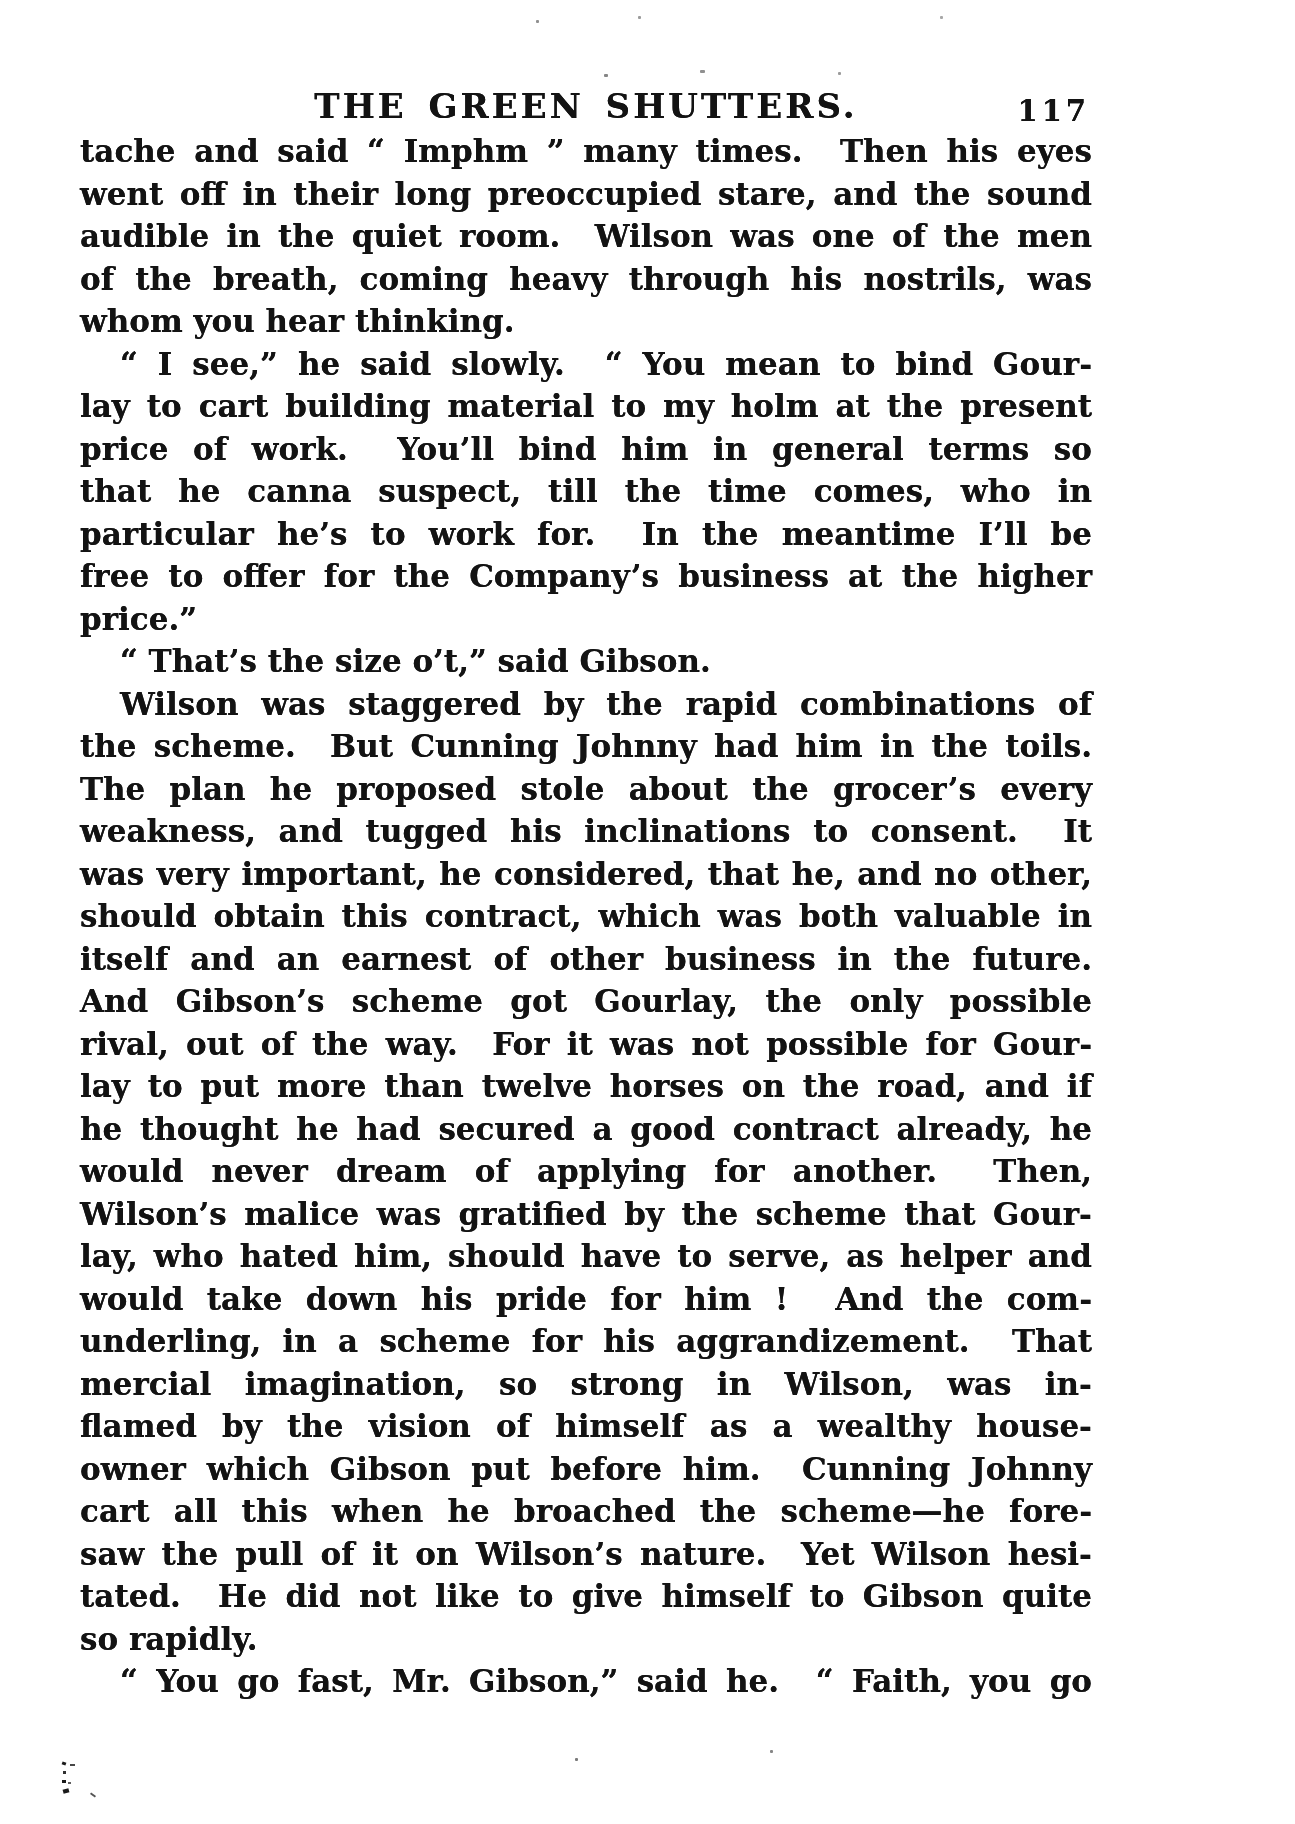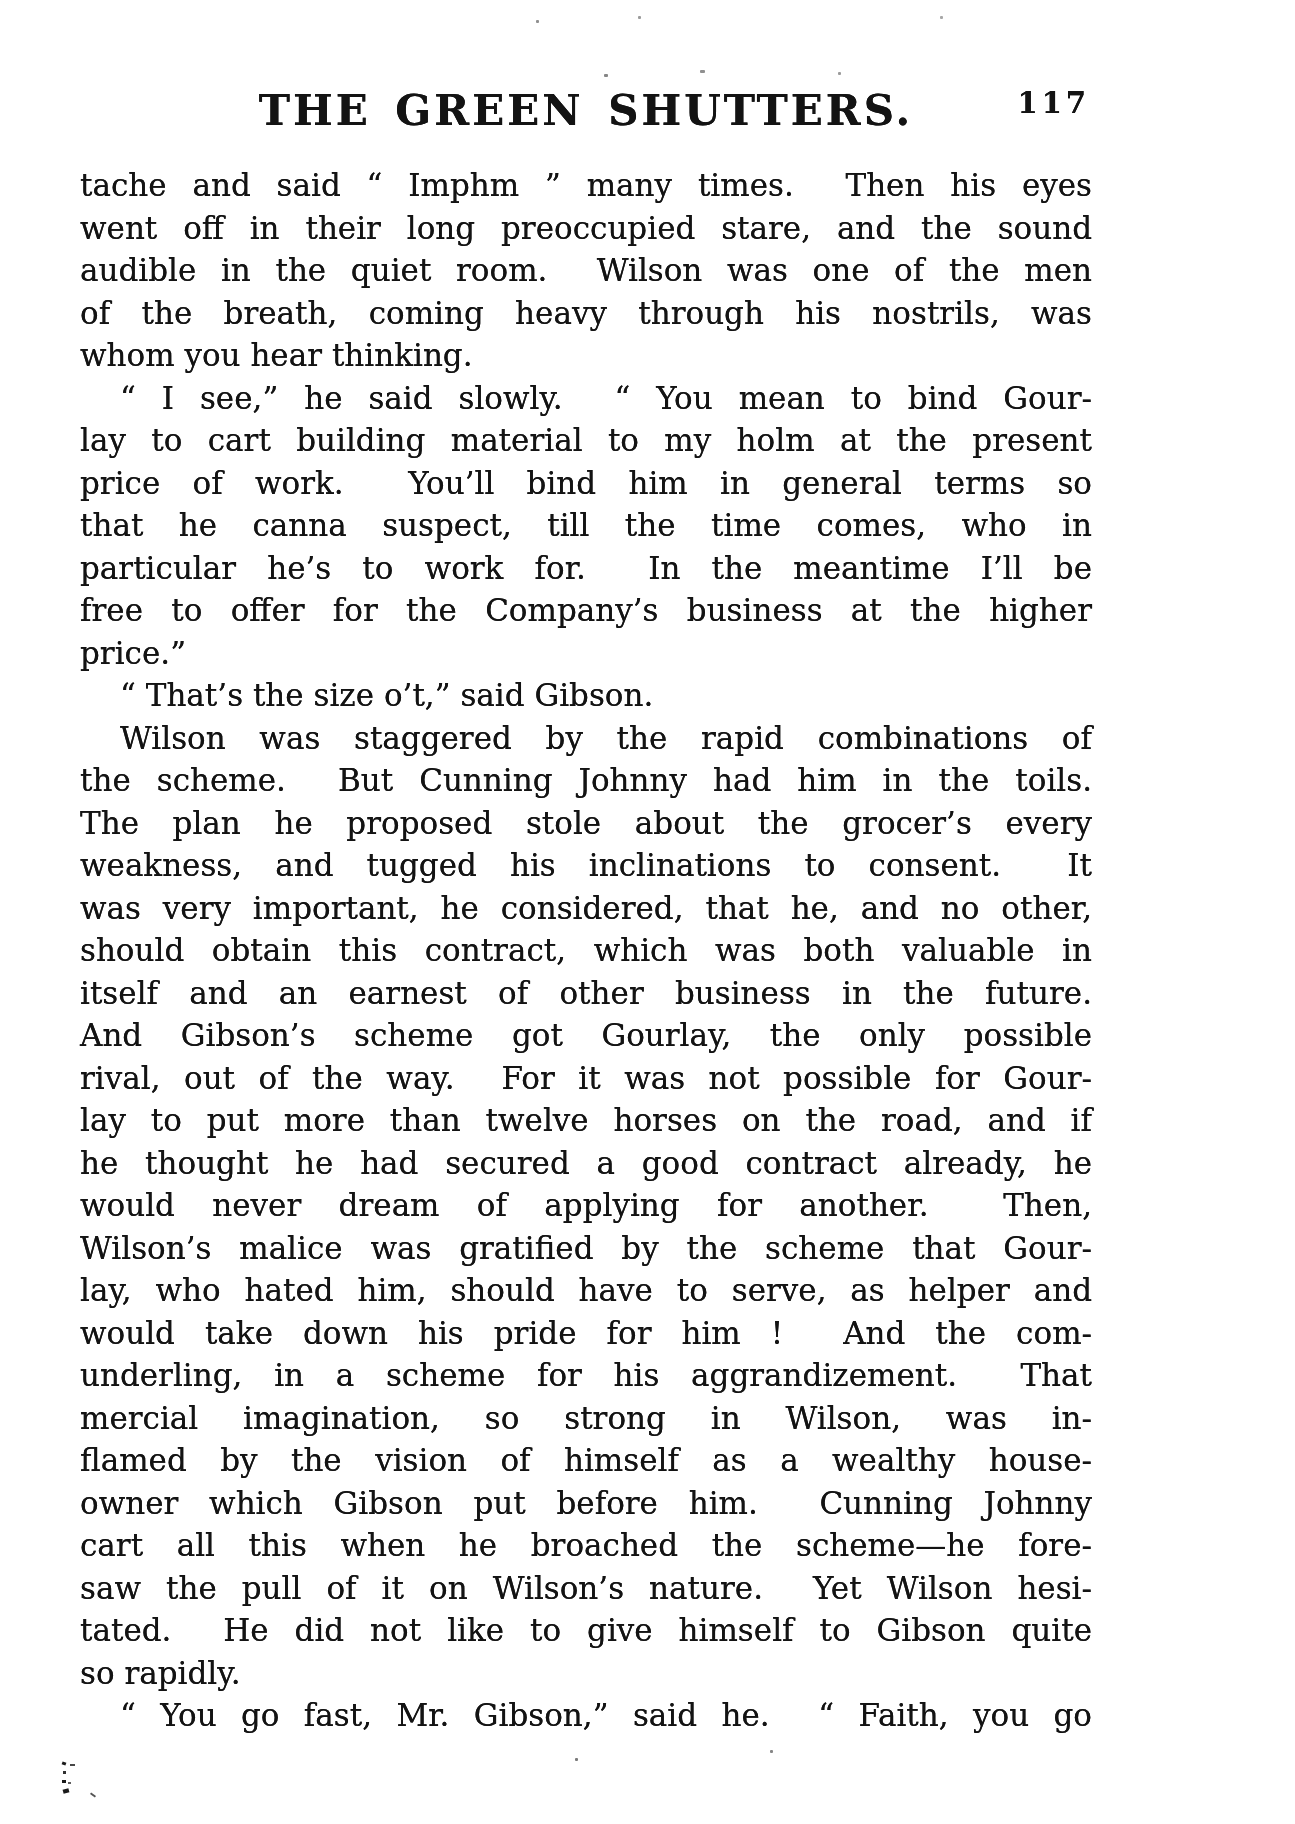--- a/index.html
+++ b/index.html
@@ -18,39 +18,39 @@
     width:1012px;
   }
   .running-head {
     position:relative;
     height:44px;
   }
   .running-title {
     position:absolute;
     left:50%; transform:translateX(-50%);
     font-weight:bold;
-    font-size:42px;
+    font-size:34px;
     letter-spacing:3px;
     word-spacing:7px;
     white-space:nowrap;
     text-shadow:0 0 0.6px #131313;
   }
   .page-number {
     position:absolute;
-    right:2px; top:0;
+    right:2px; top:8px;
     font-size:29px;
     letter-spacing:4px;
     font-weight:bold;
     text-shadow:0 0 0.4px #131313;
   }
   .body-text {
-    margin-top:34px;
     font-size:31px;
     line-height:42.5px;
     text-shadow:0 0 0.5px rgba(10,10,10,0.85);
+    font-weight:bold;
   }
   .line { text-align:justify; text-align-last:justify; }
   .line.noj { text-align-last:left; }
   .line.ind { padding-left:40px; }
 
   
   .speck { position:absolute; background:#222; border-radius:1px; }
   .smudge-cluster { position:absolute; left:62px; top:1762px; width:40px; height:42px; }
   .smudge-cluster i { position:absolute; background:#1a1a1a; display:block; }
   .smudge-cluster i:nth-child(1){ left:0; top:0;  width:4px; height:3px; transform:rotate(20deg); }

